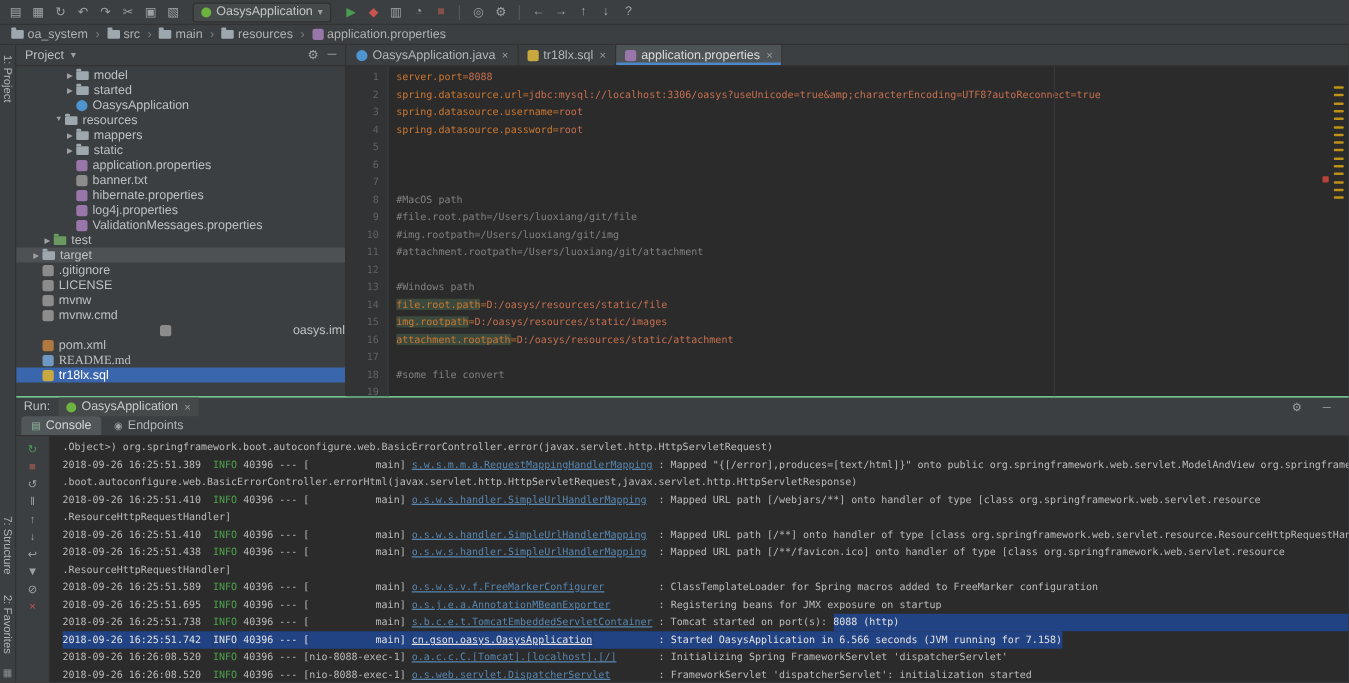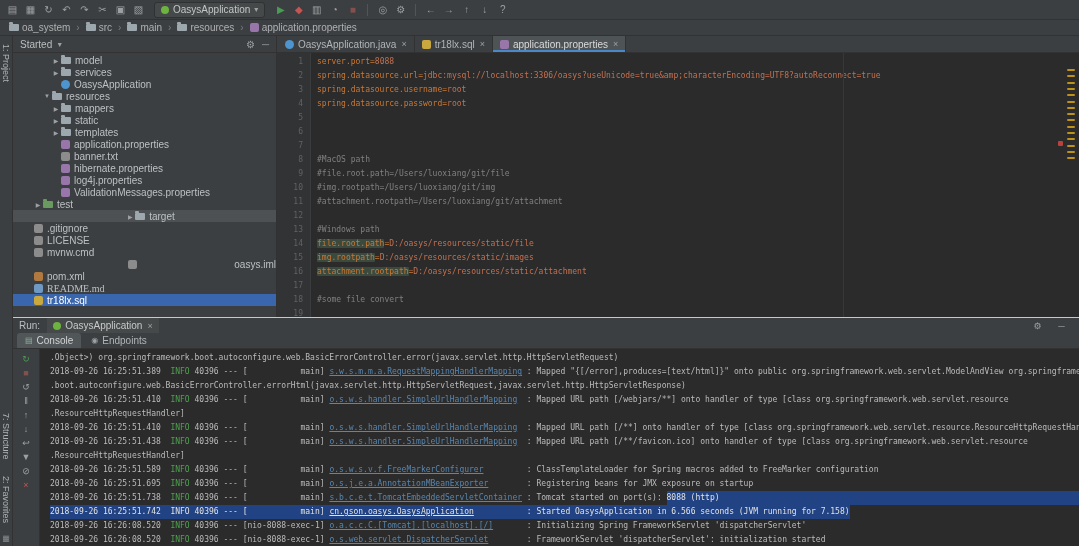--- a/index.html
+++ b/index.html
@@ -50,21 +50,21 @@
   .center{flex:1;display:flex;flex-direction:column;min-width:0;}
   .upper{flex:0 0 281px;display:flex;min-height:0;}
 
   
   .project{flex:0 0 264px;display:flex;flex-direction:column;border-right:1px solid #323232;}
   .panel-header{flex:0 0 17px;display:flex;align-items:center;gap:4px;padding:0 7px;border-bottom:1px solid #323232;color:#bcbec0;}
   .ph-caret{font-size:7px;color:#9da0a3;}
   .ph-icons{margin-left:auto;display:flex;gap:7px;color:#9da0a3;font-size:10px;}
   .tree{flex:1;overflow:hidden;padding-top:1px;}
   .tree-row{height:12px;display:flex;align-items:center;color:#bcc0c3;white-space:nowrap;cursor:default;}
-  .tree-row.sel-gray{background:var(--tree-sel-gray);justify-content:center;}
+  .tree-row.sel-gray{background:var(--tree-sel-gray);}
   .tree-row.sel-blue{background:var(--tree-sel-blue);color:#fff;}
   .tree-arrow{flex:0 0 10px;font-size:6px;color:#9da0a3;text-align:center;}
   .tree-label{margin-left:4px;}
 
   
   .editor-col{flex:1;display:flex;flex-direction:column;min-width:0;background:#2b2b2b;}
   .tabs{flex:0 0 17px;background:#3c3f41;display:flex;align-items:stretch;border-bottom:1px solid #323232;padding-left:1px;}
   .tab{display:flex;align-items:center;gap:4px;padding:0 7px;color:#b2b5b7;border-right:1px solid #323232;cursor:default;}
   .tab.active{background:#4e5356;color:#dadada;box-shadow:inset 0 -2px 0 var(--accent-blue);}
   .tab-close{color:#9da0a3;font-size:9px;margin-left:1px;}
@@ -180,37 +180,37 @@
         <div class="stripe-label">2: Favorites</div>
         <div class="stripe-grid">▦</div>
       </div>
     </div>
 
     <div class="center">
       <div class="upper">
 
         <div class="project">
           <div class="panel-header">
-            <span>Started</span>
+            <span>Project</span>
             <span class="ph-caret">▼</span>
             <span class="ph-icons">
               <span>⚙</span>
               <span>─</span>
             </span>
           </div>
           <div class="tree" id="tree">
               <div class="tree-row" style="padding-left: 38px;">
                 <span class="tree-arrow">▶</span>
                 <span class="fold"></span>
                 <span class="tree-label">model</span>
               </div>
               <div class="tree-row" style="padding-left: 38px;">
                 <span class="tree-arrow">▶</span>
                 <span class="fold"></span>
-                <span class="tree-label">services</span>
+                <span class="tree-label">started</span>
               </div>
               <div class="tree-row" style="padding-left: 38px;">
                 <span class="tree-arrow"></span>
                 <span class="fi fi-class"></span>
                 <span class="tree-label">OasysApplication</span>
               </div>
               <div class="tree-row" style="padding-left: 29px;">
                 <span class="tree-arrow">▼</span>
                 <span class="fold"></span>
                 <span class="tree-label">resources</span>
@@ -219,25 +219,20 @@
                 <span class="tree-arrow">▶</span>
                 <span class="fold"></span>
                 <span class="tree-label">mappers</span>
               </div>
               <div class="tree-row" style="padding-left: 38px;">
                 <span class="tree-arrow">▶</span>
                 <span class="fold"></span>
                 <span class="tree-label">static</span>
               </div>
               <div class="tree-row" style="padding-left: 38px;">
-                <span class="tree-arrow">▶</span>
-                <span class="fold"></span>
-                <span class="tree-label">templates</span>
-              </div>
-              <div class="tree-row" style="padding-left: 38px;">
                 <span class="tree-arrow"></span>
                 <span class="fi fi-props"></span>
                 <span class="tree-label">application.properties</span>
               </div>
               <div class="tree-row" style="padding-left: 38px;">
                 <span class="tree-arrow"></span>
                 <span class="fi fi-txt"></span>
                 <span class="tree-label">banner.txt</span>
               </div>
               <div class="tree-row" style="padding-left: 38px;">
@@ -267,20 +262,25 @@
               </div>
               <div class="tree-row" style="padding-left: 11px;">
                 <span class="tree-arrow"></span>
                 <span class="fi fi-txt"></span>
                 <span class="tree-label">.gitignore</span>
               </div>
               <div class="tree-row" style="padding-left: 11px;">
                 <span class="tree-arrow"></span>
                 <span class="fi fi-txt"></span>
                 <span class="tree-label">LICENSE</span>
+              </div>
+              <div class="tree-row" style="padding-left: 11px;">
+                <span class="tree-arrow"></span>
+                <span class="fi fi-txt"></span>
+                <span class="tree-label">mvnw</span>
               </div>
               <div class="tree-row" style="padding-left: 11px;">
                 <span class="tree-arrow"></span>
                 <span class="fi fi-txt"></span>
                 <span class="tree-label">mvnw.cmd</span>
               </div>
               <div class="tree-row" style="padding-left: 11px; justify-content: space-between;">
                 <span class="tree-arrow"></span>
                 <span class="fi fi-txt"></span>
                 <span class="tree-label">oasys.iml</span>

